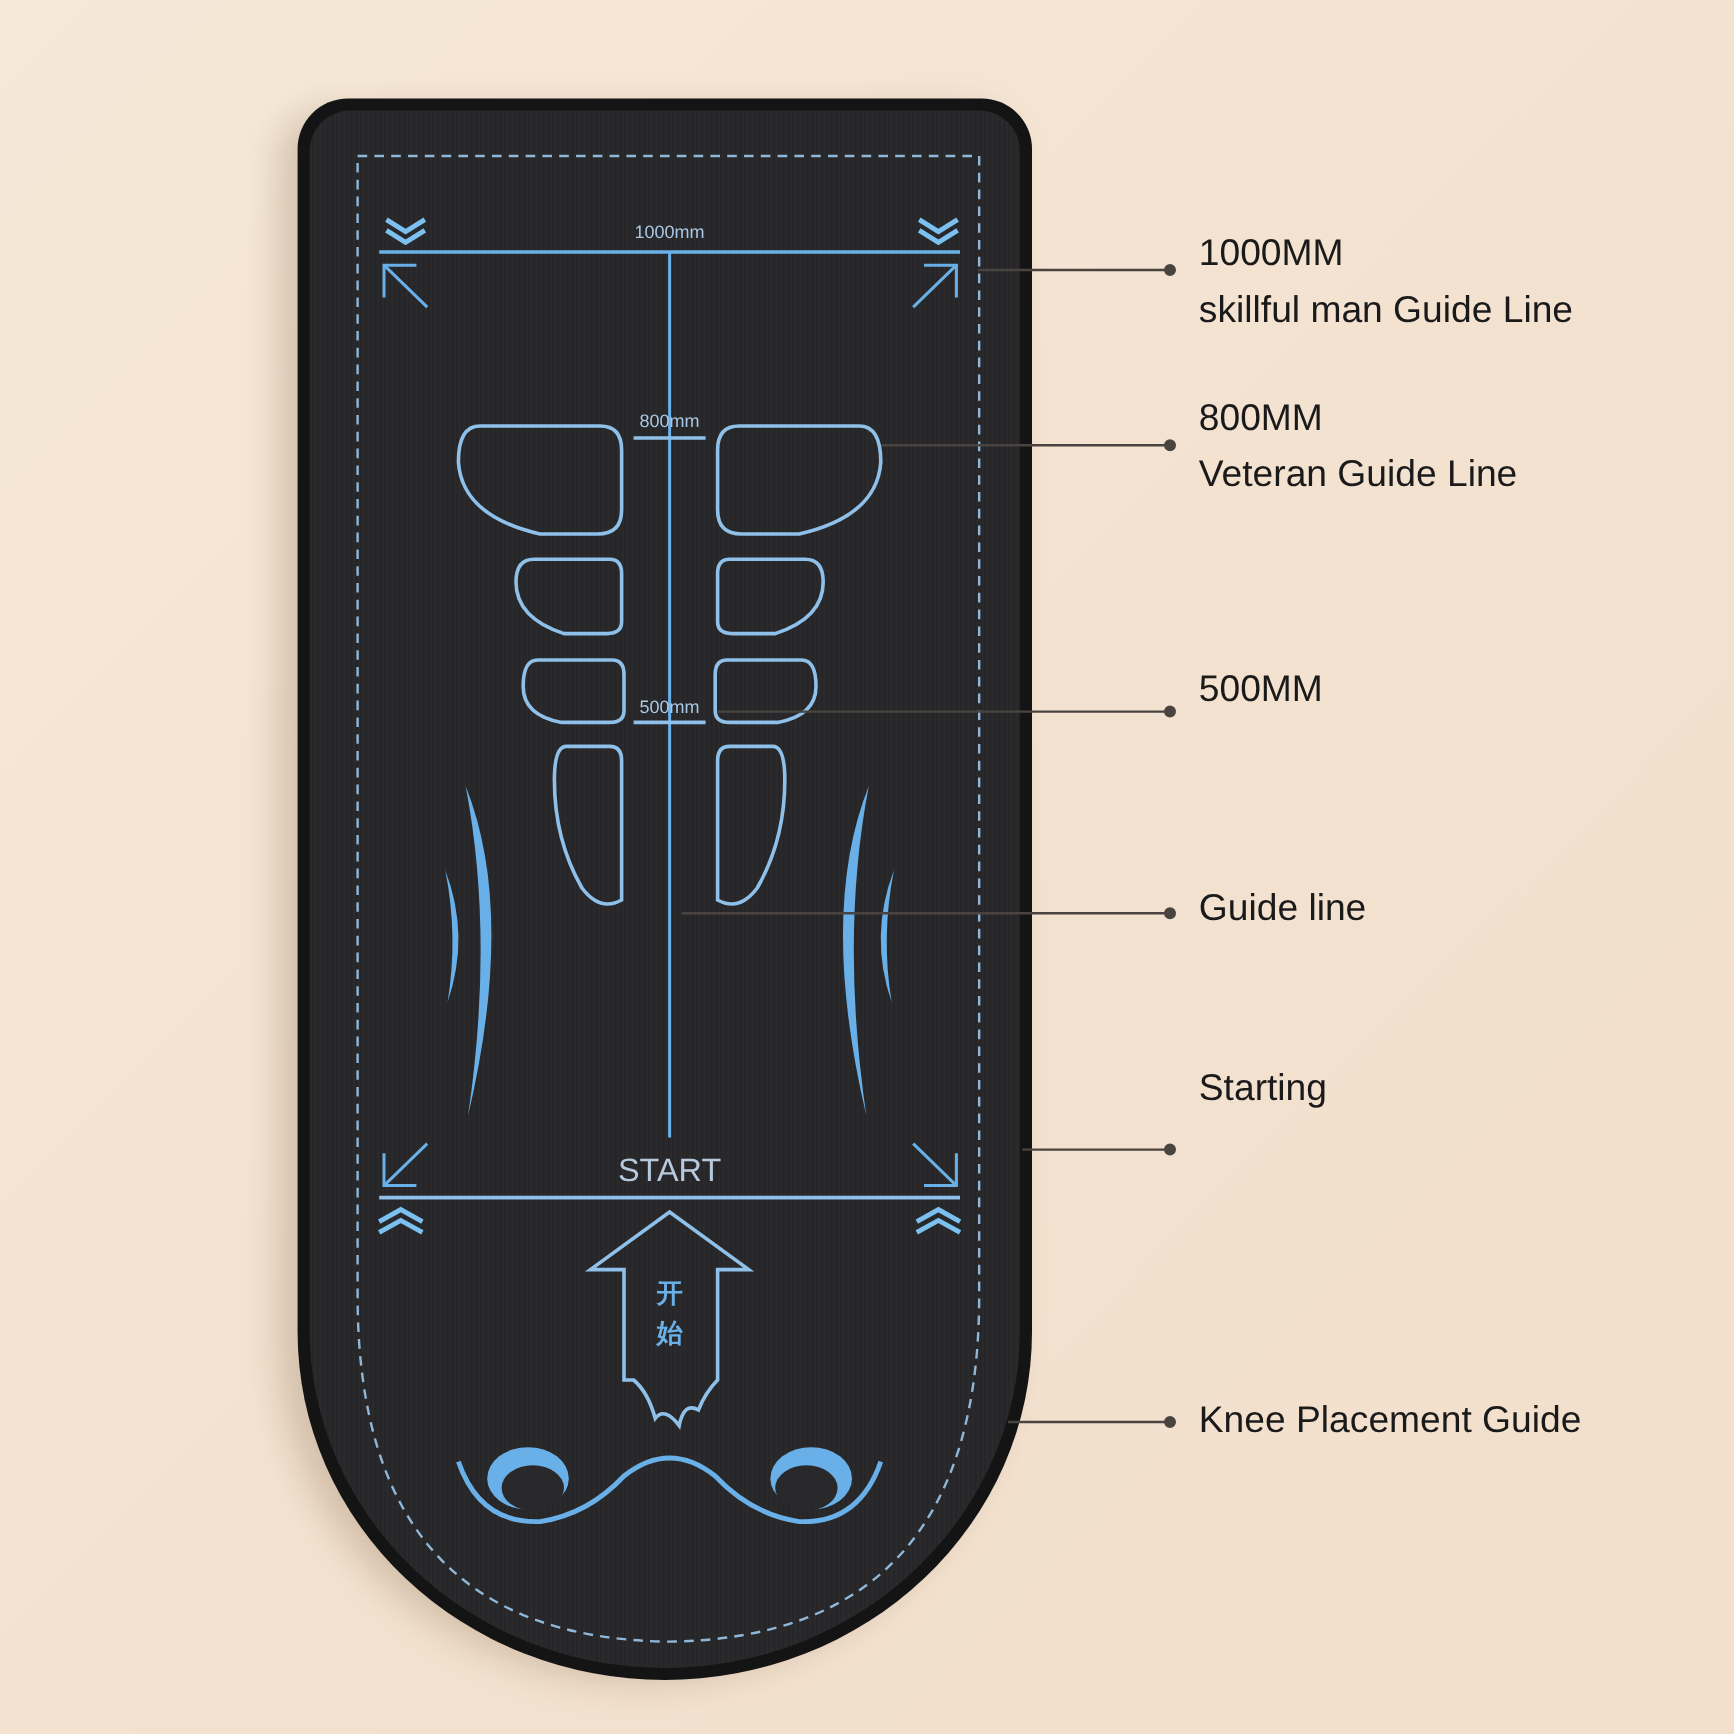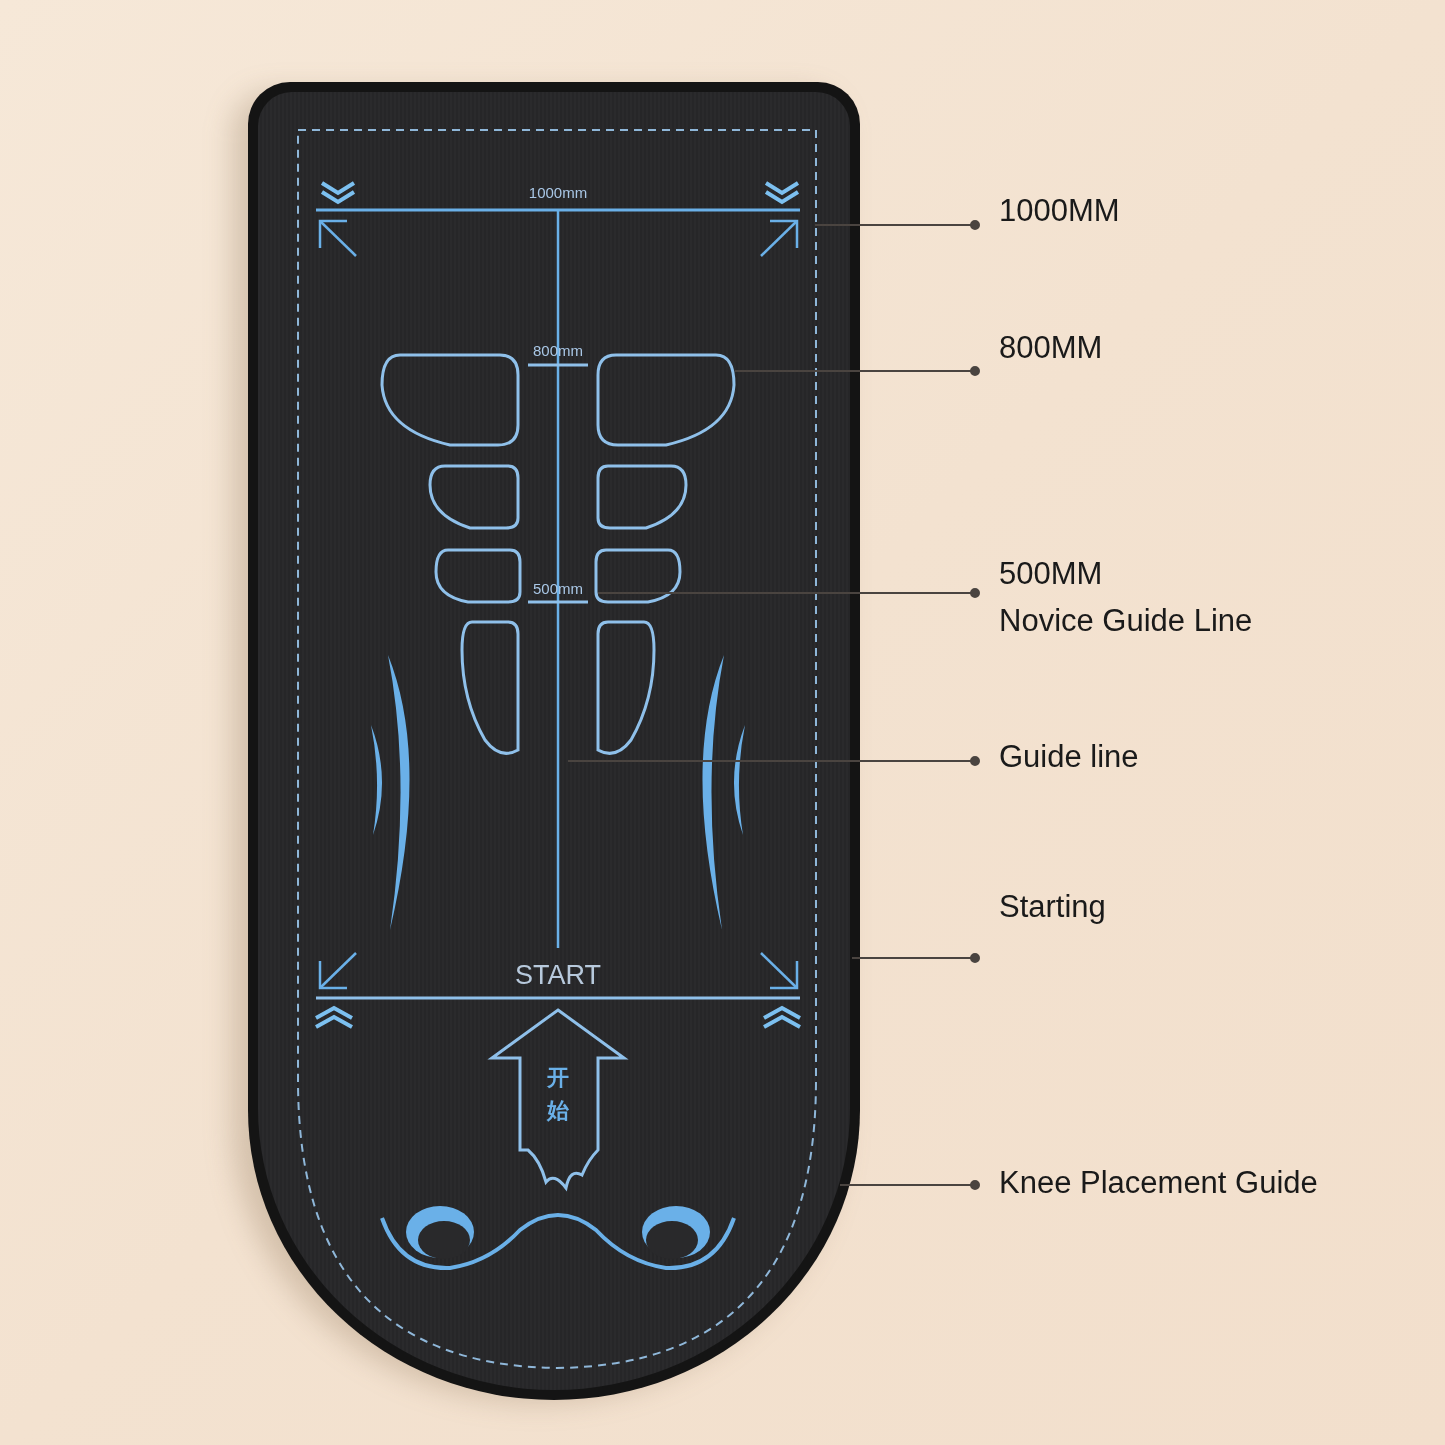--- a/index.html
+++ b/index.html
@@ -122,27 +122,28 @@
       <circle cx="975" cy="761" r="4"></circle>
     <line x1="852" y1="958" x2="975" y2="958"></line>
       <circle cx="975" cy="958" r="4"></circle>
     <line x1="840" y1="1185" x2="975" y2="1185"></line>
       <circle cx="975" cy="1185" r="4"></circle>
   </g>
 </svg>
 
 <div class="label" style="top:187px">
   <span class="line">1000MM</span>
+  <span class="line">skillful man Guide Line</span>
 </div>
 <div class="label" style="top:324px">
   <span class="line">800MM</span>
+  <span class="line">Veteran Guide Line</span>
 </div>
 <div class="label" style="top:550px">
   <span class="line">500MM</span>
-  <span class="line">Novice Guide Line</span>
 </div>
 <div class="label" style="top:733px">
   <span class="line">Guide line</span>
 </div>
 <div class="label" style="top:883px">
   <span class="line">Starting</span>
 </div>
 <div class="label" style="top:1159px">
   <span class="line">Knee Placement Guide</span>
 </div>

